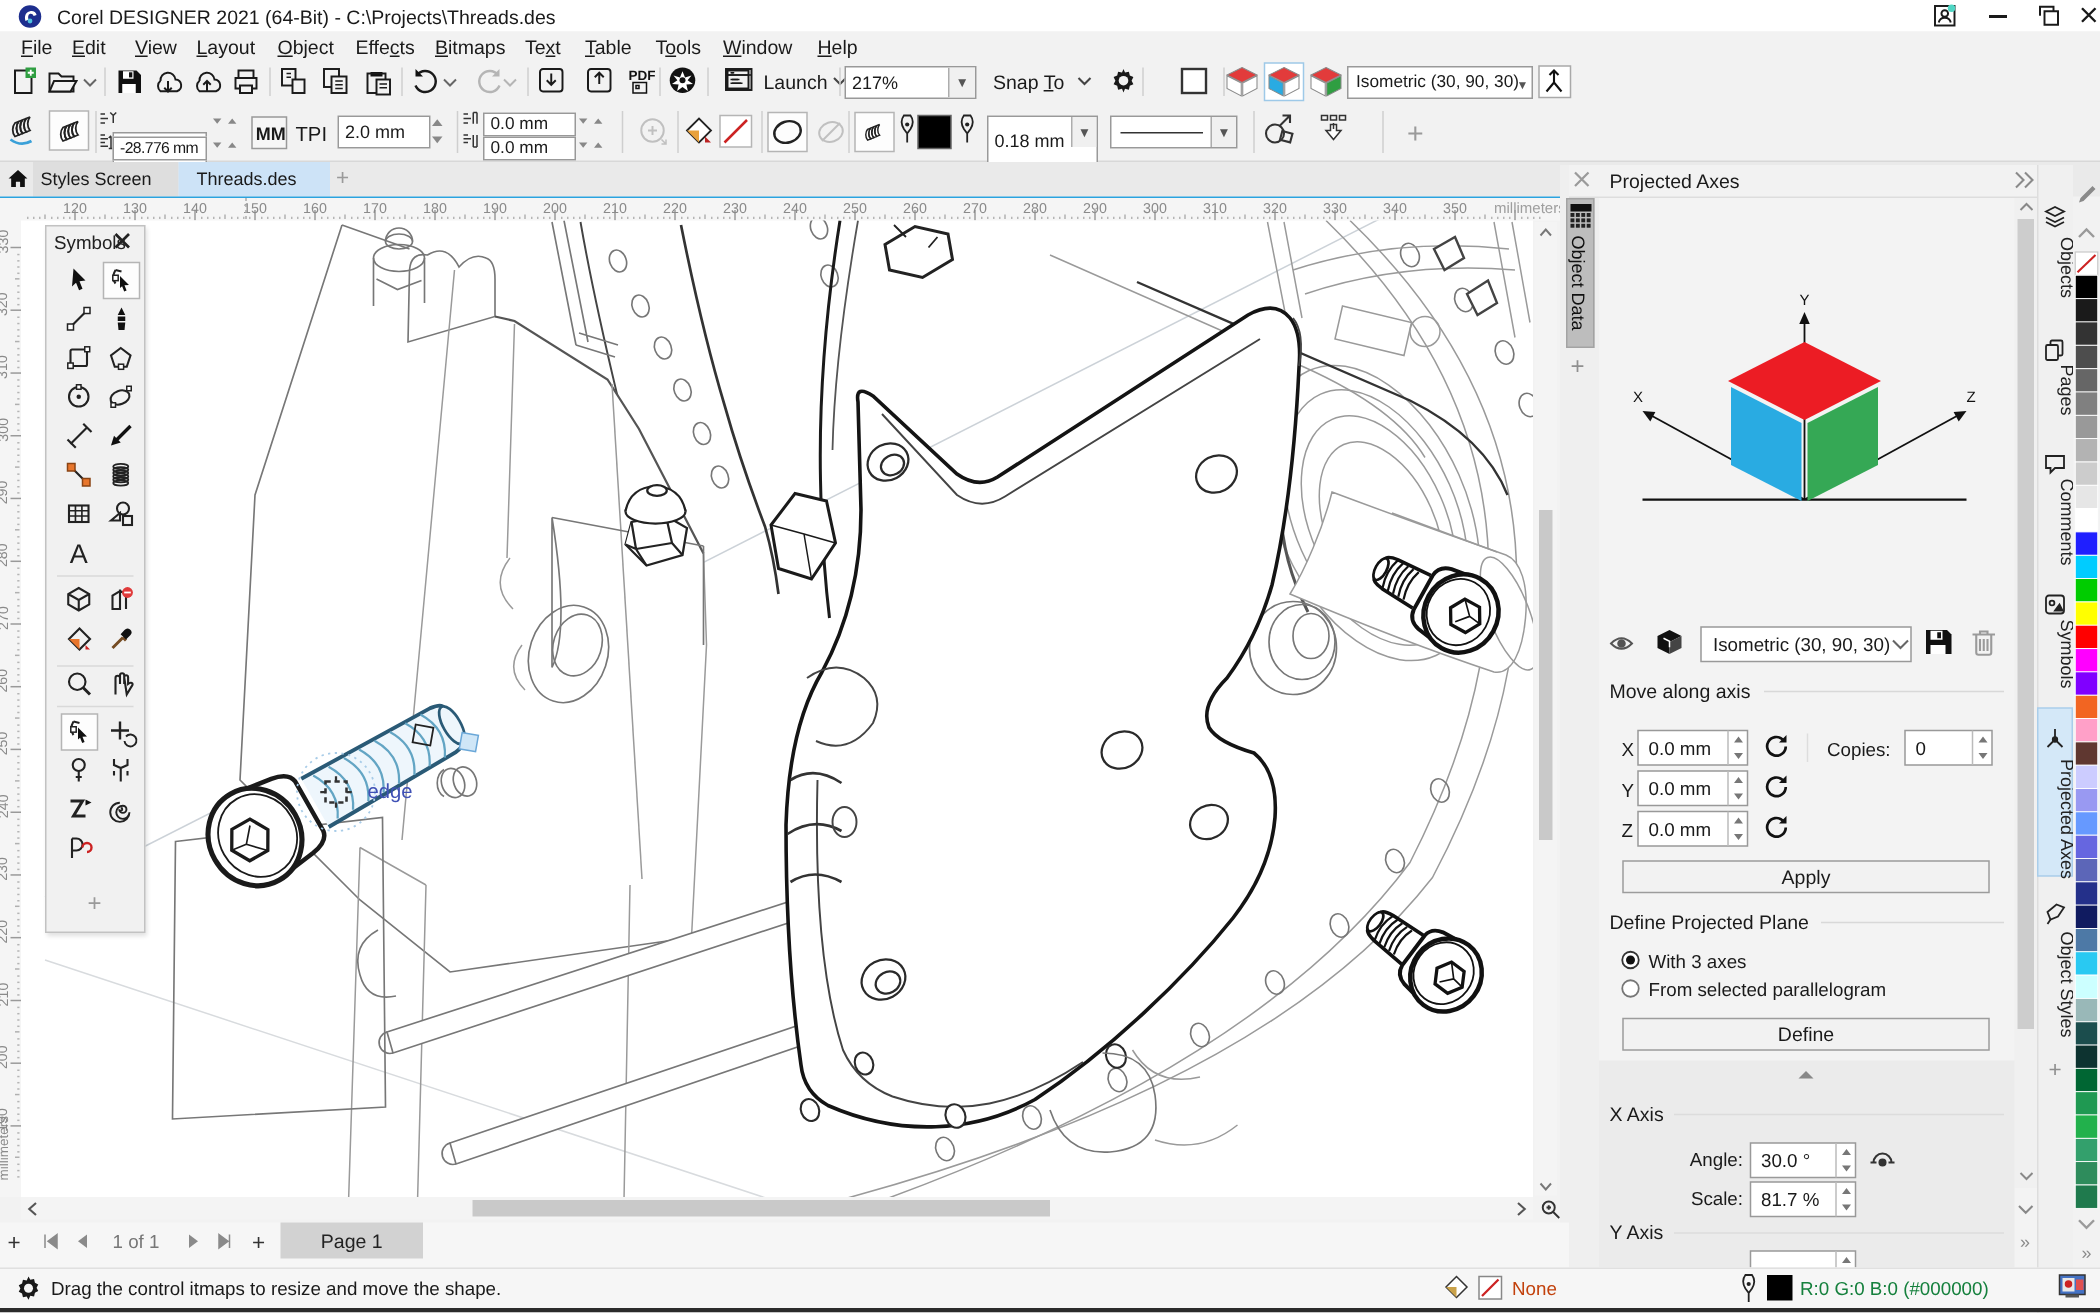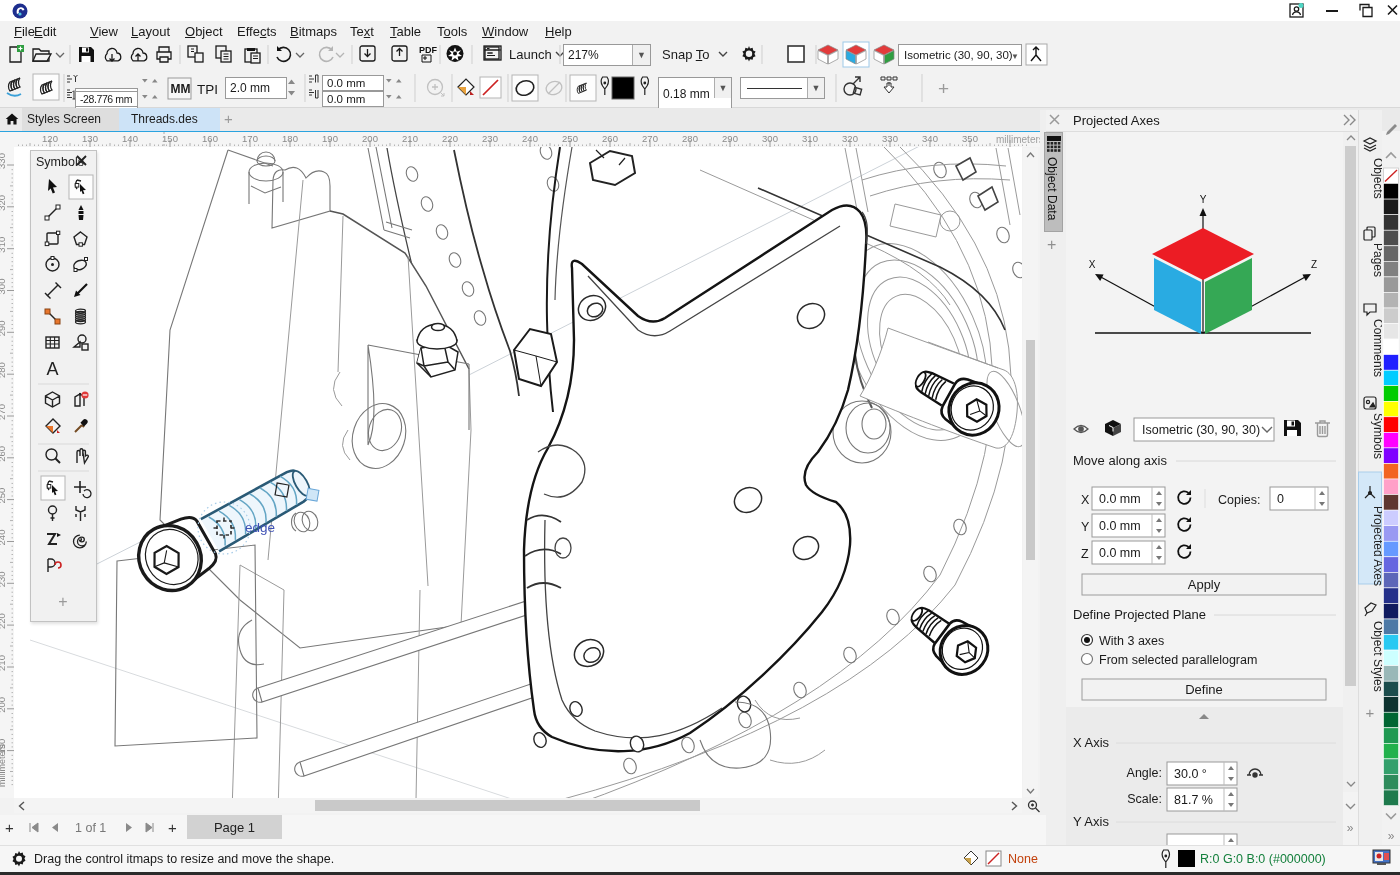--- a/index.html
+++ b/index.html
@@ -8,34 +8,35 @@
 .lbl{position:absolute;font-size:13px;color:#1a1a1a;white-space:nowrap}
 </style></head>
 <body>
 <div id="app">
 <div class="abs" style="left:0;top:0;width:1400px;height:21px;background:#fff"></div>
 <svg class="abs" style="left:12px;top:3px" width="16" height="16" viewBox="0 0 16 16">
       <circle cx="8" cy="8" r="7.5" fill="#1d2e8e"></circle>
       <path d="M5 11 C4 8 5 5 8 4.5 C10 4 12 5 12.4 7 L10.4 7.6 C10 6.4 9 5.9 8.1 6.2 C6.7 6.6 6.5 8.5 7 10 Z" fill="#fff"></path>
       <circle cx="8" cy="11" r="1.6" fill="#4ec3e0"></circle>
     </svg>
+<div class="lbl" style="left:38px;top:4px">Corel DESIGNER 2021 (64-Bit) - C:\Projects\Threads.des</div>
 <svg class="abs" style="left:1288px;top:2px" width="112" height="17" viewBox="0 0 112 17">
 <g stroke="#1a1a1a" fill="none" stroke-width="1.3">
 <rect x="2" y="2" width="13" height="13"></rect>
         <circle cx="8.5" cy="7" r="2.2"></circle>
         <path d="M4.5 13 C5 10.5 7 9.8 8.5 9.8 C10 9.8 12 10.5 12.5 13"></path>
         <circle cx="13" cy="3.5" r="2.5" fill="#4fd6c4" stroke="none"></circle>
 <path d="M38 9 h12" stroke-width="2"></path>
 <path d="M75 5.5 h9 v9 h-9 z M72 8.5 v-6 h9 v3"></path>
 <path d="M100 3.5 l9 9 M109 3.5 l-9 9" stroke-width="1.6"></path>
 </g>
     </svg>
 <div class="abs" style="left:0;top:21px;width:1400px;height:20px;background:#f2f2f2"></div>
 <div class="lbl" style="left:14px;top:24px"><u>F</u>ile</div>
-<div class="lbl" style="left:34px;top:24px"><u>E</u>dit</div>
+<div class="lbl" style="left:48px;top:24px"><u>E</u>dit</div>
 <div class="lbl" style="left:90px;top:24px"><u>V</u>iew</div>
 <div class="lbl" style="left:131px;top:24px"><u>L</u>ayout</div>
 <div class="lbl" style="left:185px;top:24px"><u>O</u>bject</div>
 <div class="lbl" style="left:237px;top:24px">Effe<u>c</u>ts</div>
 <div class="lbl" style="left:290px;top:24px"><u>B</u>itmaps</div>
 <div class="lbl" style="left:350px;top:24px">Te<u>x</u>t</div>
 <div class="lbl" style="left:390px;top:24px"><u>T</u>able</div>
 <div class="lbl" style="left:437px;top:24px">T<u>o</u>ols</div>
 <div class="lbl" style="left:482px;top:24px"><u>W</u>indow</div>
 <div class="lbl" style="left:545px;top:24px"><u>H</u>elp</div>

